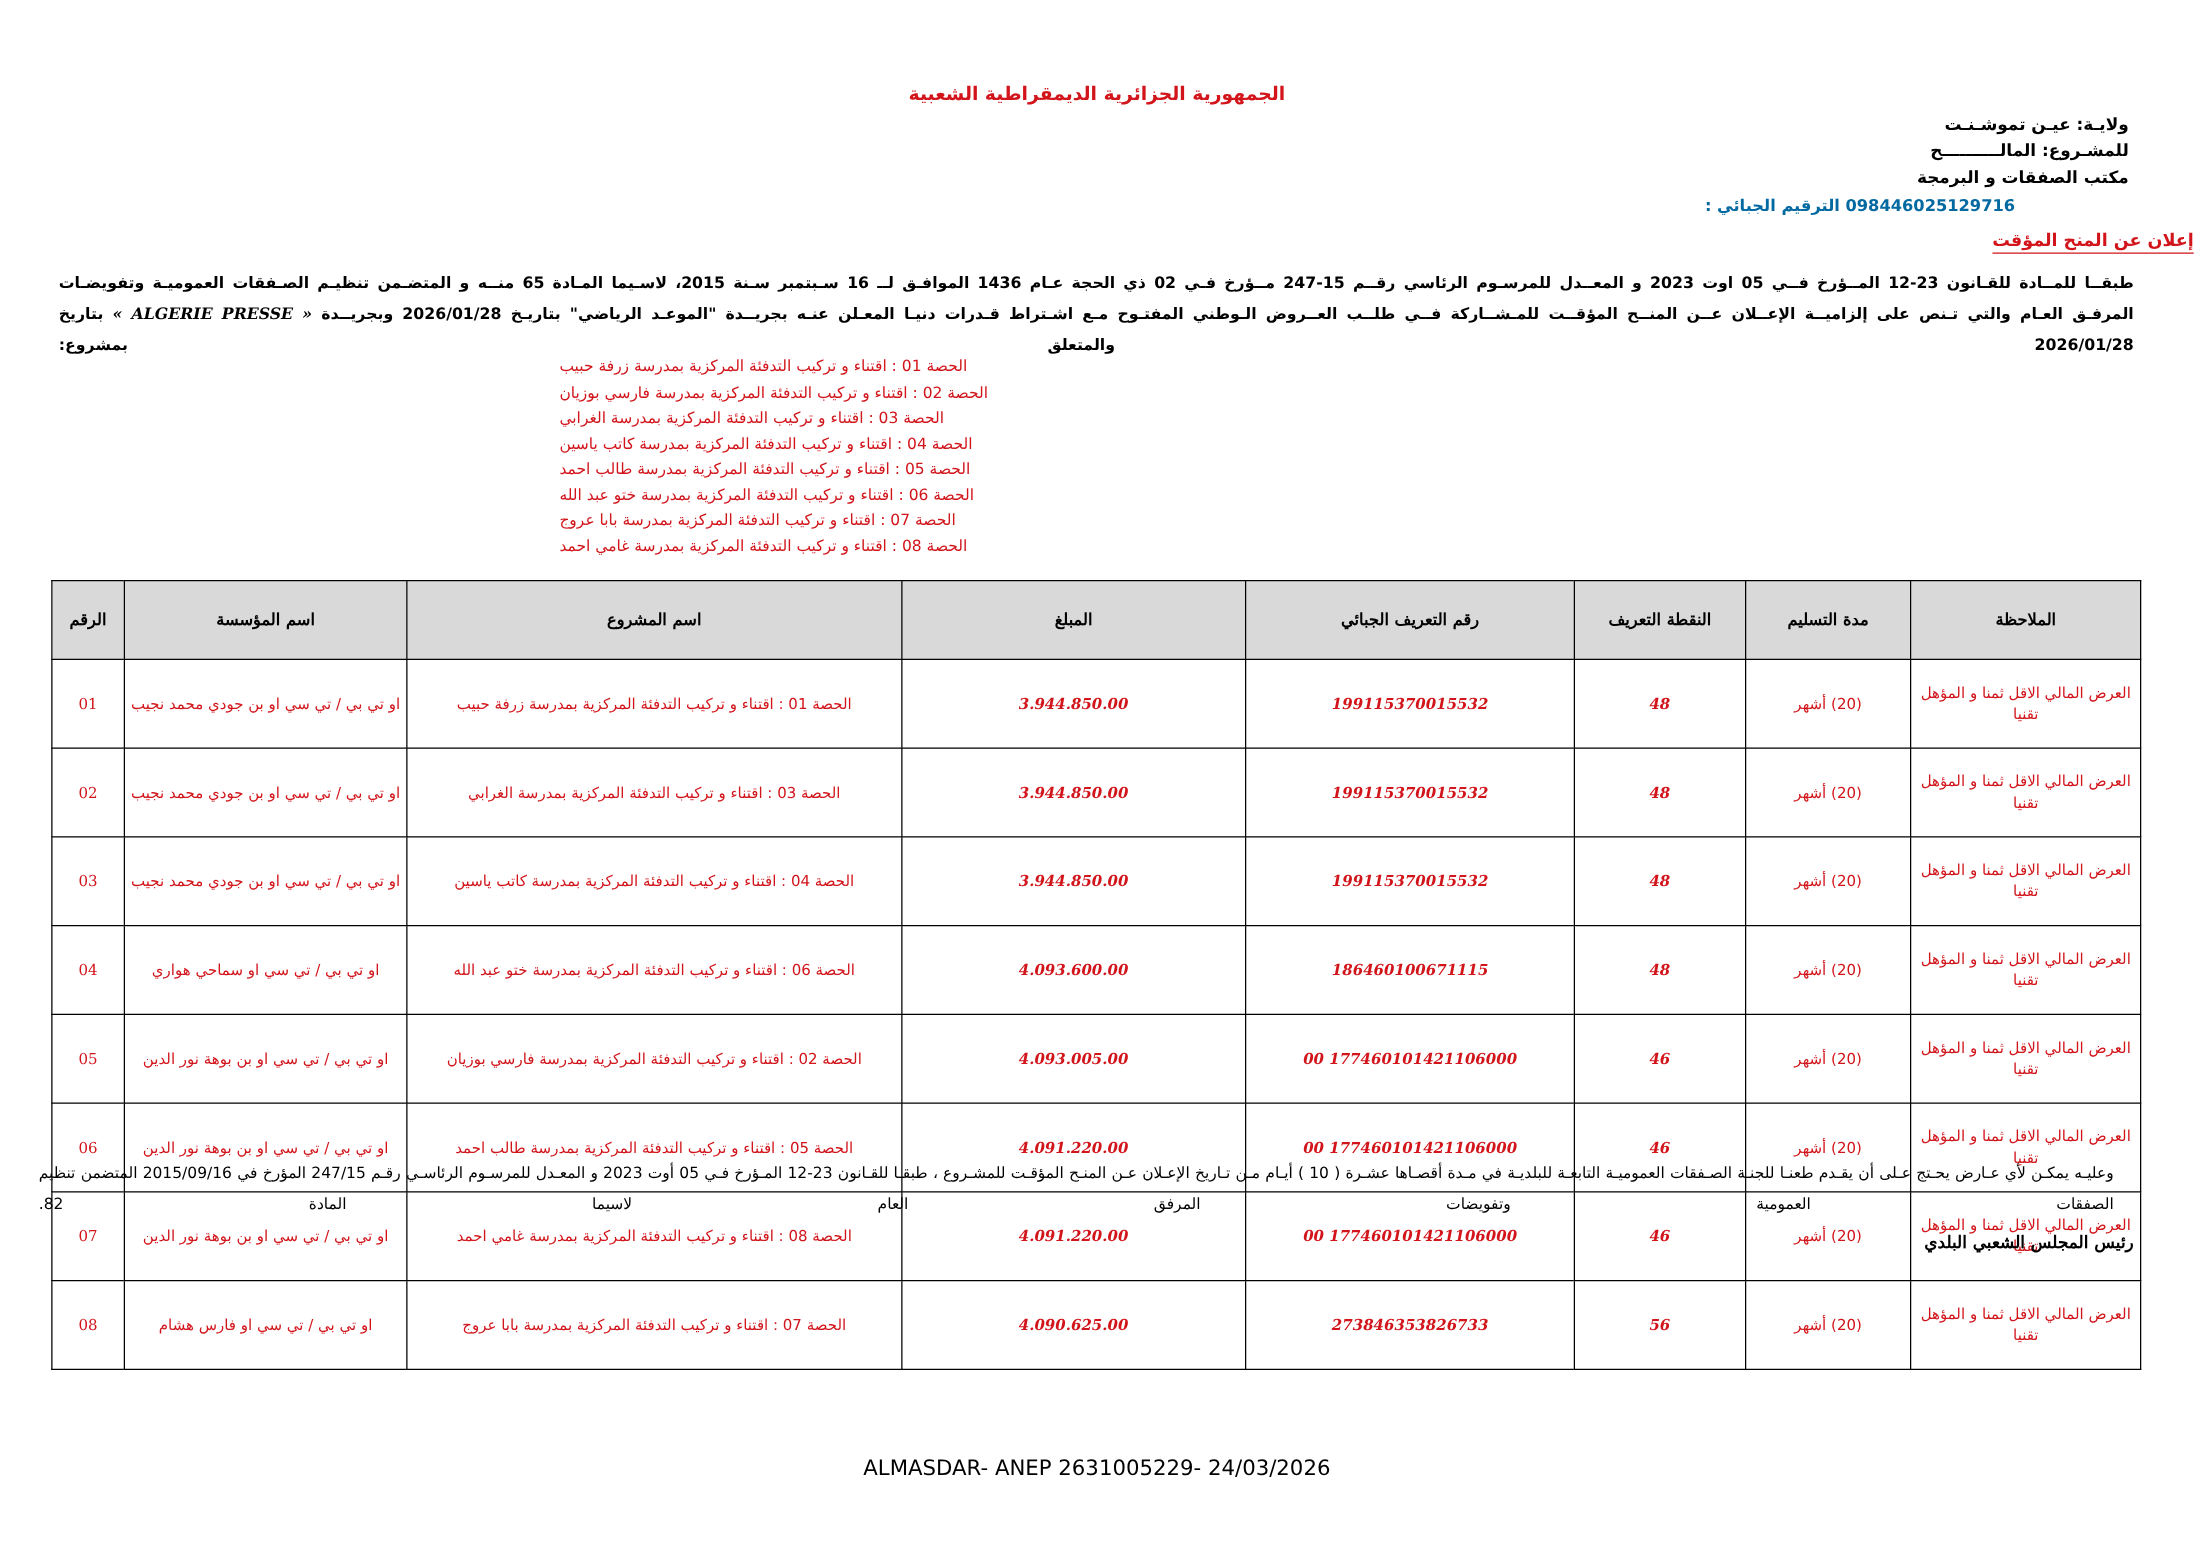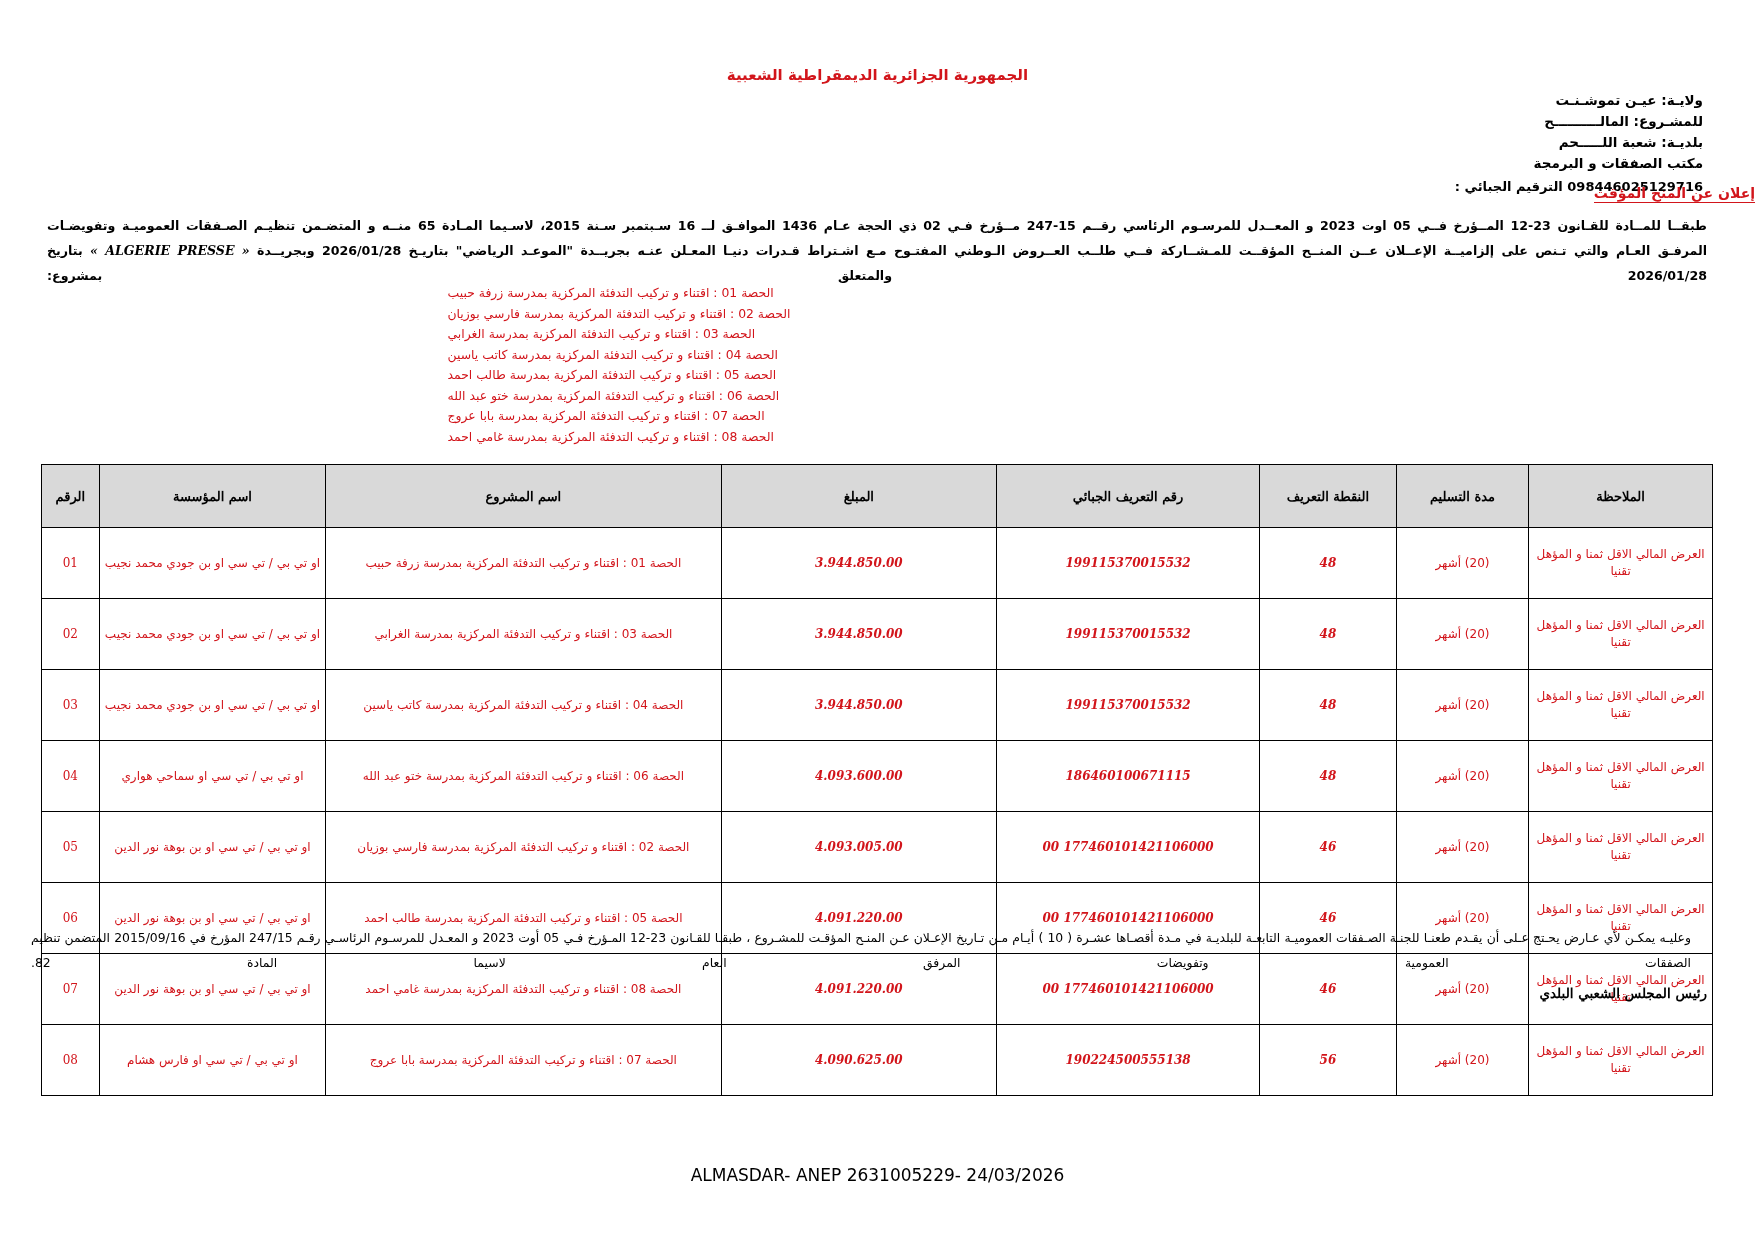--- a/index.html
+++ b/index.html
@@ -40,23 +40,24 @@
     top: 90px;
     right: 52px;
     width: 430px;
     text-align: right;
     font-size: 13.5px;
     font-weight: bold;
     line-height: 21px;
   }
   .addr-block .ln { white-space: nowrap; }
   .addr-block .tax {
-    color: #000000;
+    color: #0369a1;
     margin-top: 2px;
     font-size: 13px;
+    text-align: center;
   }
 
   .ann-title {
     position: absolute;
     top: 185px;
     left: 0;
     width: 1755px;
     text-align: right;
     font-size: 14px;
     font-weight: bold;
@@ -202,21 +203,20 @@
 </head>
 <body>
 
 <div class="page">
 
   <div class="doc-title">الجمهورية الجزائرية الديمقراطية الشعبية</div>
 
   <div class="addr-block">
     <div class="ln">ولايـة: عيـن تموشـنـت</div>
     <div class="ln">للمشـروع: المالــــــــــح</div>
-    <div class="ln">بلديـة: شعبة اللـــــحم</div>
     <div class="ln">مكتب الصفقات و البرمجة</div>
     <div class="tax">
       <span>098446025129716</span>
       <span>الترقيم الجبائي :</span>
     </div>
   </div>
 
   <div class="ann-title">
     <span>إعلان عن المنح المؤقت</span>
   </div>
@@ -330,21 +330,21 @@
           <td class="c-tax">177460101421106000 00</td>
           <td class="c-amount">4.091.220.00</td>
           <td class="c-proj">الحصة 08 : اقتناء و تركيب التدفئة المركزية بمدرسة غامي احمد</td>
           <td class="c-org">او تي بي / تي سي او بن بوهة نور الدين</td>
           <td class="c-num">07</td>
         </tr>
         <tr>
           <td class="c-note">العرض المالي الاقل ثمنا و المؤهل تقنيا</td>
           <td class="c-delay">(20) أشهر</td>
           <td class="c-tech">56</td>
-          <td class="c-tax">190224500555138</td>
+          <td class="c-tax">273846353826733</td>
           <td class="c-amount">4.090.625.00</td>
           <td class="c-proj">الحصة 07 : اقتناء و تركيب التدفئة المركزية بمدرسة بابا عروج</td>
           <td class="c-org">او تي بي / تي سي او فارس هشام</td>
           <td class="c-num">08</td>
         </tr>
       </tbody>
     </table>
   </div>
 
   <div class="foot-par">وعليـه يمكـن لأي عـارض يحـتج عـلى أن يقـدم طعنـا للجنـة الصـفقات العموميـة التابعـة للبلديـة في مـدة أقصـاها عشـرة ( 10 ) أيـام مـن تـاريخ الإعـلان عـن المنـح المؤقـت للمشـروع ، طبقـا للقـانون 23-12 المـؤرخ فـي 05 أوت 2023 و المعـدل للمرسـوم الرئاسـي رقـم 247/15 المؤرخ في 2015/09/16 المتضمن تنظيم الصفقات العمومية وتفويضات المرفق العام لاسيما المادة 82.</div>

